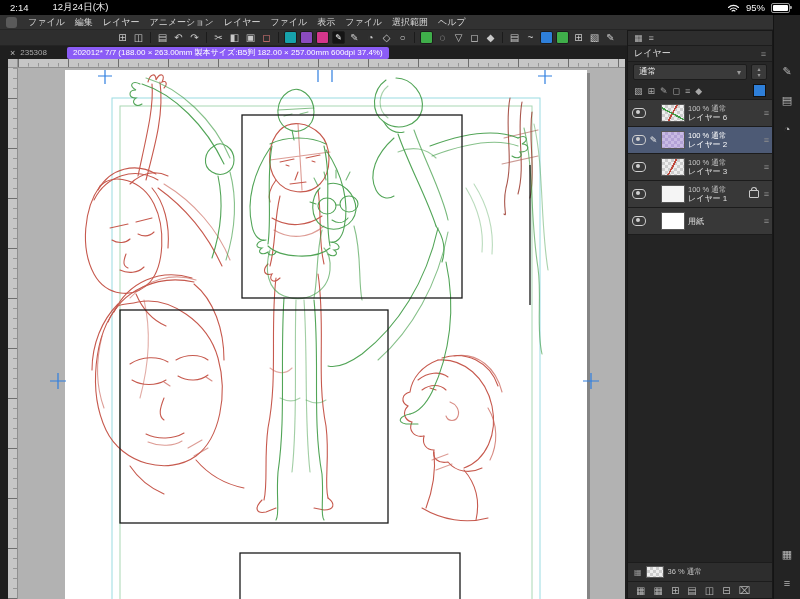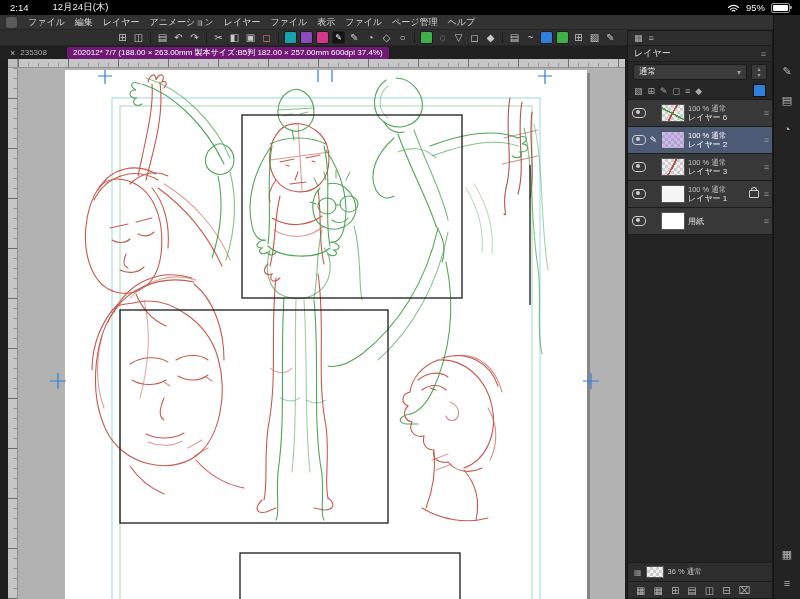--- a/index.html
+++ b/index.html
@@ -28,21 +28,21 @@
   .tool-icon{width:13px;height:13px;flex:none;display:flex;align-items:center;justify-content:center;
     font-size:10px;color:#c9c9c9;border-radius:2px;line-height:1;}
   .tool-icon.chip{border:1px solid #1c1c1c;box-sizing:border-box;font-size:8px;}
   .tool-sep{width:1px;height:11px;background:#1b1b1b;margin:0 2px;flex:none;}
   
   .tabbar{position:absolute;top:46px;left:0;width:625px;height:13px;background:#1f1f1f;
     display:flex;align-items:center;box-sizing:border-box;padding-left:4px;gap:14px;}
   .doc-tab{font-size:8px;height:12px;display:flex;align-items:center;border-radius:2px;padding:0 6px;white-space:nowrap;}
   .doc-tab.inactive{color:#aaa;background:transparent;gap:5px;}
   .tab-close{color:#bbb;font-size:9px;}
-  .doc-tab.active{background:#701a75;color:#fff;}
+  .doc-tab.active{background:#8b5cf6;color:#fff;}
   
   .ruler{position:absolute;background:#c6c6c6;}
   .ruler.corner{left:8px;top:59px;width:10px;height:9px;background:#bdbdbd;border-right:1px solid #949494;border-bottom:1px solid #949494;box-sizing:border-box;}
   .ruler.h{left:18px;top:59px;width:607px;height:9px;
     background-image:
       repeating-linear-gradient(90deg,#6e6e6e 0 1px,transparent 1px 50px),
       repeating-linear-gradient(90deg,#979797 0 1px,transparent 1px 10px);
     background-size:100% 100%,100% 45%;
     background-position:bottom,bottom;background-repeat:repeat-x;
     border-bottom:1px solid #8f8f8f;box-sizing:border-box;}
@@ -143,21 +143,21 @@
   <span class="app-logo"></span>
   <div id="menu-items" style="display:flex;">
       <span class="menu-item">ファイル</span>
       <span class="menu-item">編集</span>
       <span class="menu-item">レイヤー</span>
       <span class="menu-item">アニメーション</span>
       <span class="menu-item">レイヤー</span>
       <span class="menu-item">ファイル</span>
       <span class="menu-item">表示</span>
       <span class="menu-item">ファイル</span>
-      <span class="menu-item">ページ管理</span>
+      <span class="menu-item">選択範囲</span>
       <span class="menu-item">ヘルプ</span>
     </div>
 </div>
 
 <div class="toolbar" id="toolbar">
     <span class="tool-icon">⊞</span>
     <span class="tool-icon">◫</span>
     <div class="tool-sep"></div>
     <span class="tool-icon">▤</span>
     <span class="tool-icon">↶</span>

